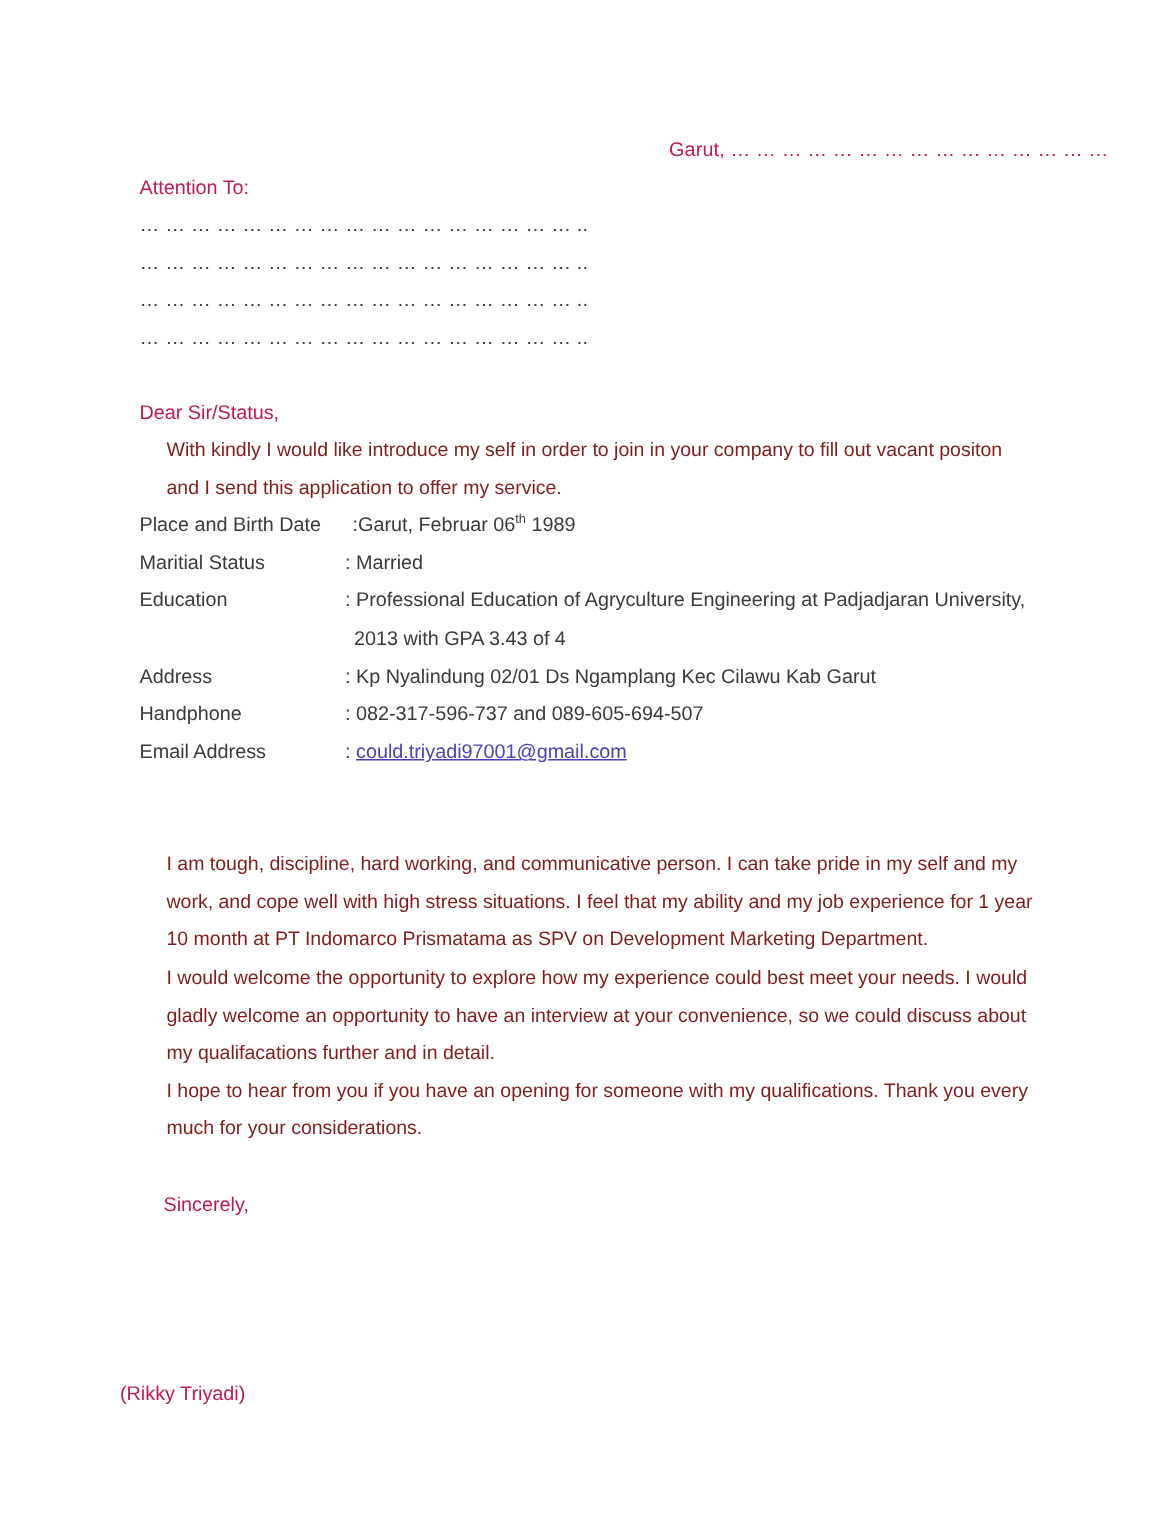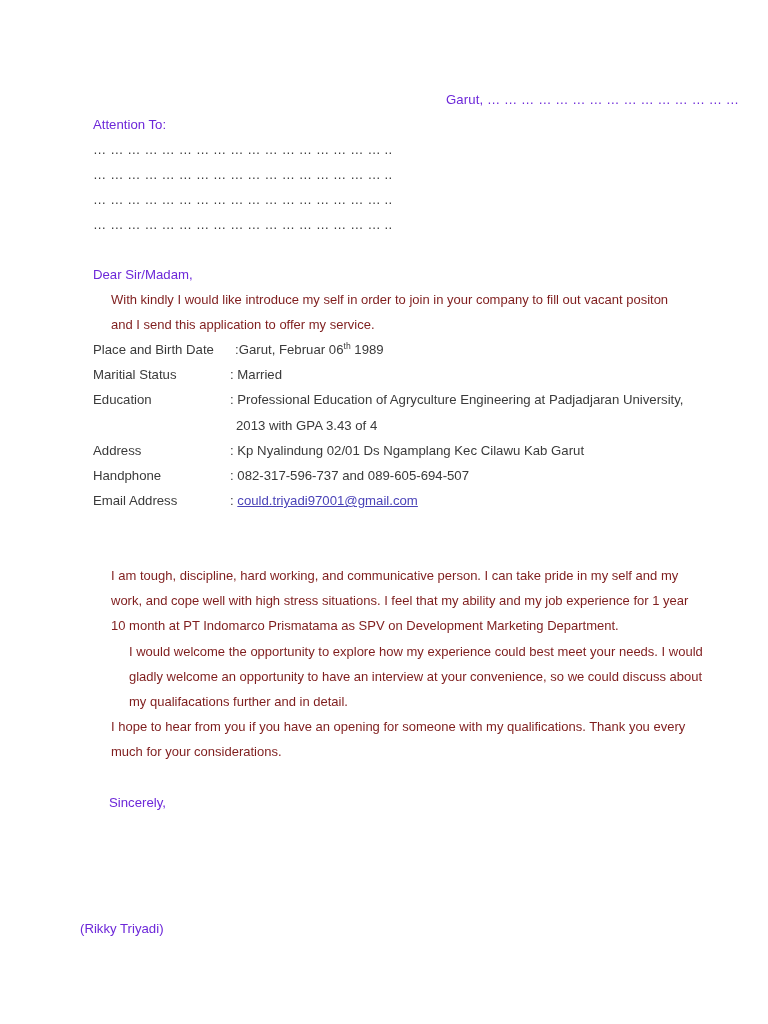--- a/index.html
+++ b/index.html
@@ -24,21 +24,21 @@
     height: 1024px;
     background: #ffffff;
     overflow: hidden;
   }
 
   
   .txt {
     position: absolute;
     font-size: 13.2px;
     line-height: 25px;
-    color: #6d28d9;
+    color: #be185d;
     white-space: pre;
   }
 
   .wrapblk {
     position: absolute;
     font-size: 13px;
     line-height: 25.2px;
     color: #7f1d1d;
     left: 111px;
     width: 582px;
@@ -116,21 +116,21 @@
     font-size: 8.6px;
     vertical-align: super;
     line-height: 0;
   }
   .maillink {
     color: #4a43b8;
     text-decoration: underline;
   }
 
   #body-1 { top: 563px; }
-  #body-2 { top: 639px; margin-left: 18px; }
+  #body-2 { top: 639px; }
   #body-3 { top: 714px; }
 
   #closing {
     left: 109px;
     top: 790px;
   }
 
   #signature-name {
     left: 80px;
     top: 916px;
@@ -143,21 +143,21 @@
 
   <div class="txt" id="date-line">Garut, … … … … … … … … … … … … … … …</div>
 
   <div class="txt" id="attention-label">Attention To:</div>
 
   <div class="txt dotline" id="dot-1">… … … … … … … … … … … … … … … … … ..</div>
   <div class="txt dotline" id="dot-2">… … … … … … … … … … … … … … … … … ..</div>
   <div class="txt dotline" id="dot-3">… … … … … … … … … … … … … … … … … ..</div>
   <div class="txt dotline" id="dot-4">… … … … … … … … … … … … … … … … … ..</div>
 
-  <div class="txt" id="salutation">Dear Sir/Madam,</div>
+  <div class="txt" id="salutation">Dear Sir/Status,</div>
 
   <div class="wrapblk" id="intro-para">With kindly I would like introduce my self in order to join in your company to fill out vacant positon and I send this application to offer my service.</div>
 
   <div class="details">
 
 
     <div class="detail-row">
       <span class="detail-label">Place and Birth Date</span>
       <span class="detail-value tight"><span>:</span><span>Garut, Februar 06</span><span class="sup">th</span><span> 1989</span></span>
     </div>

